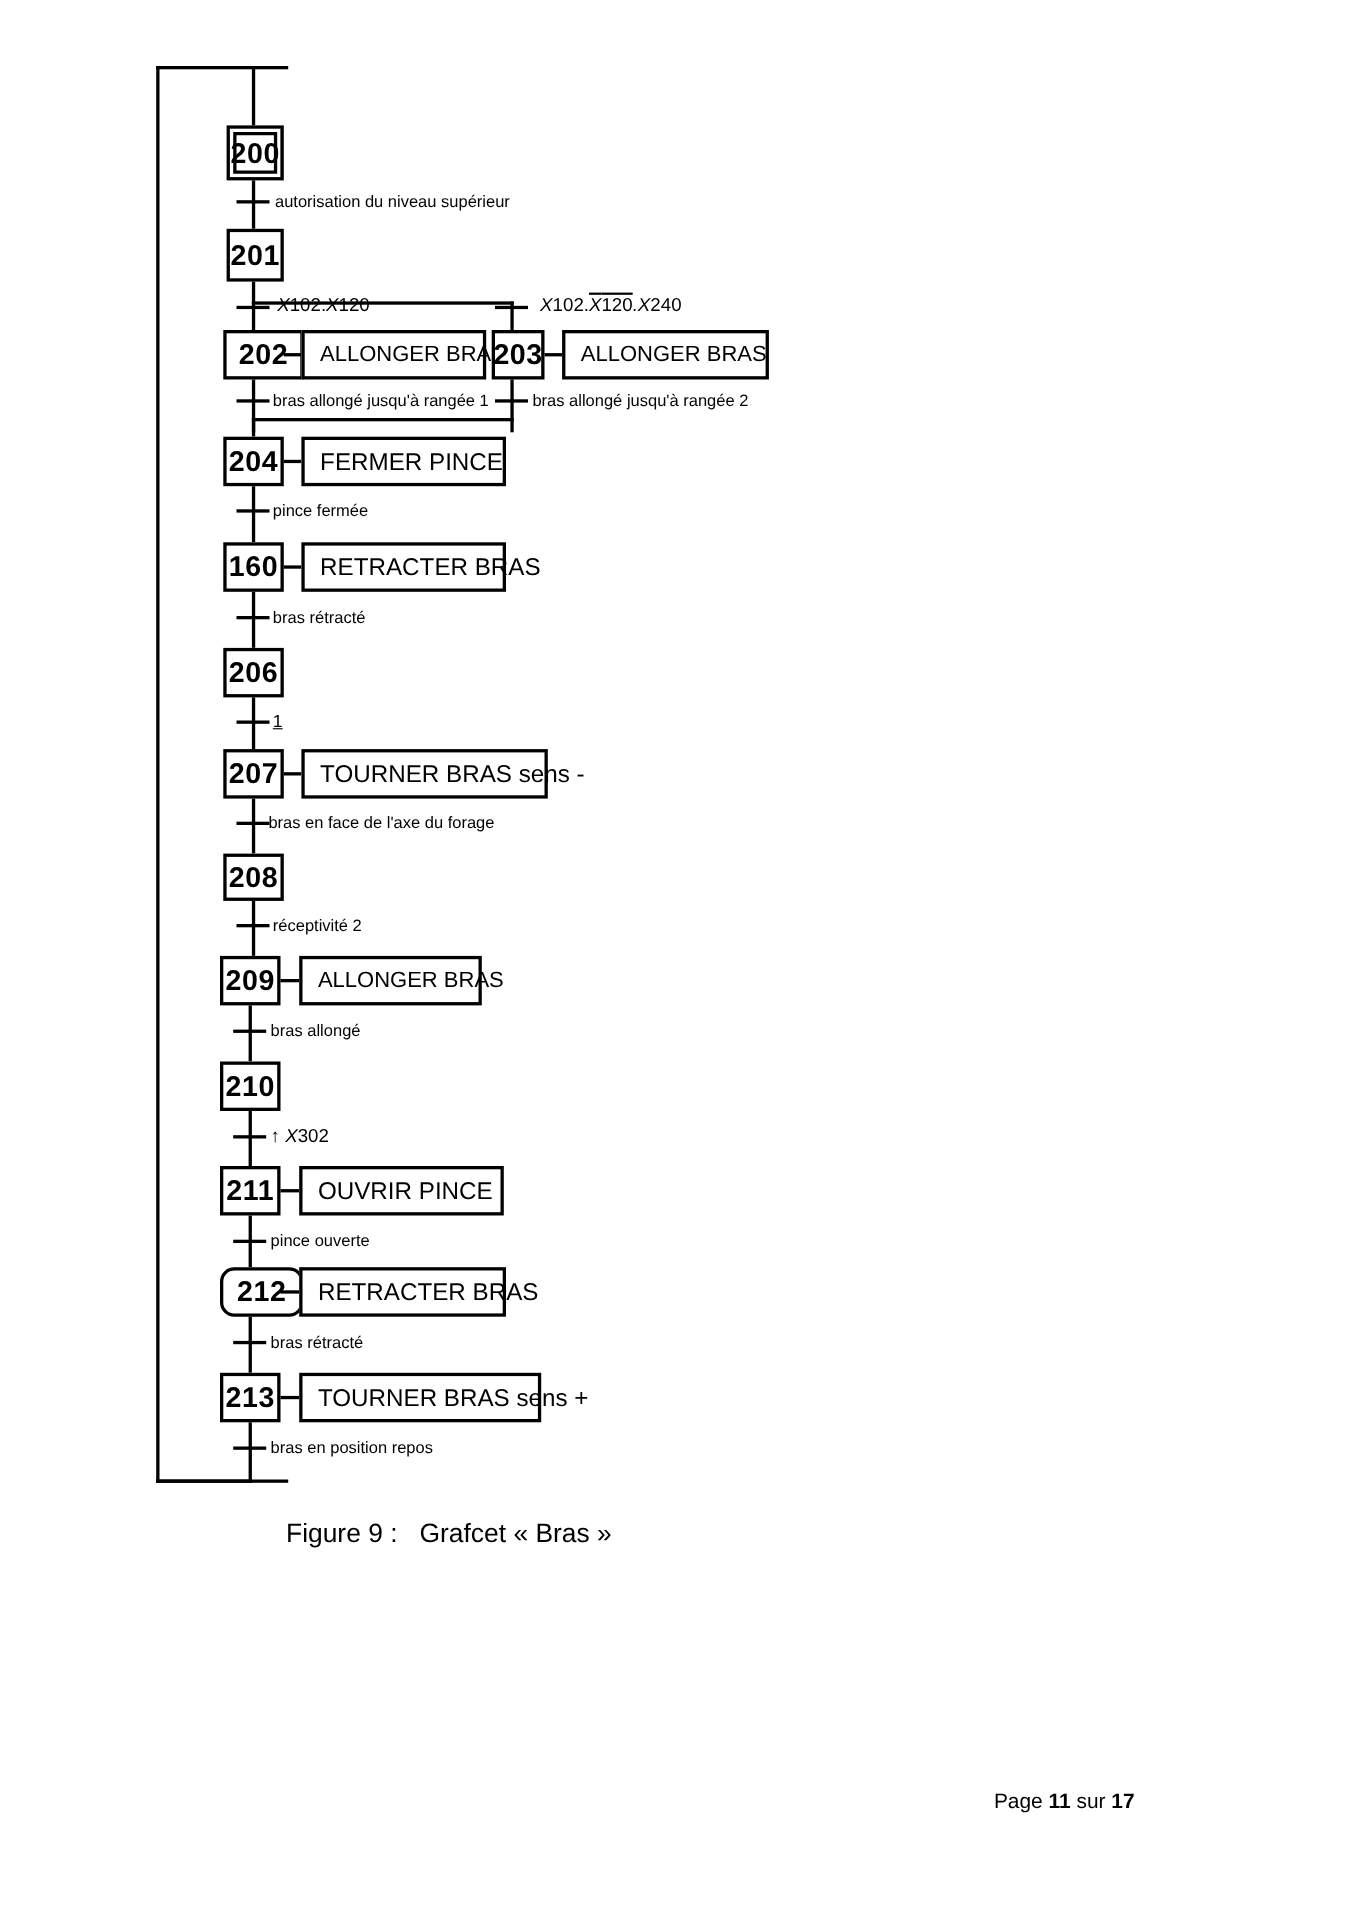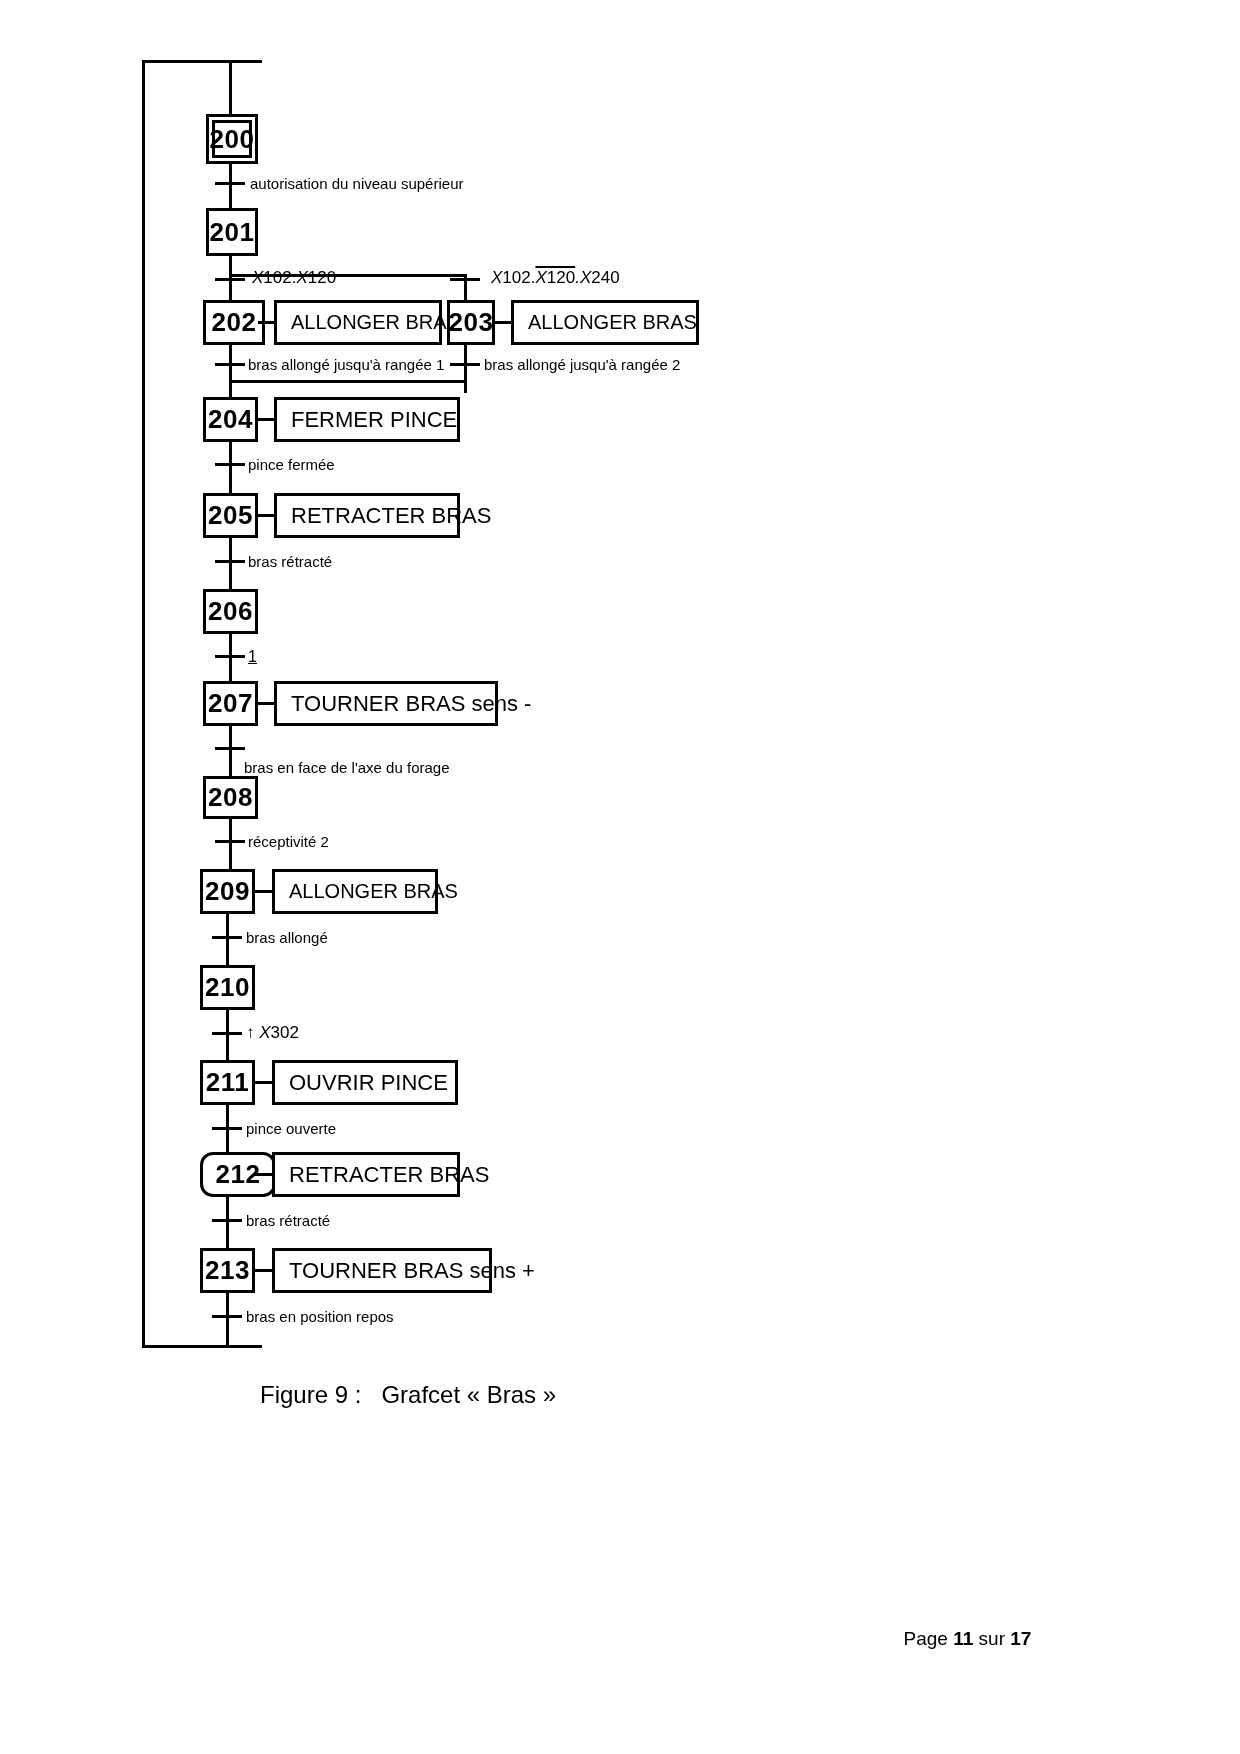--- a/index.html
+++ b/index.html
@@ -143,21 +143,21 @@
   <div class="tlabel big" style="left:252px; top:269px;">
     <span class="var">X</span><span>102.</span><span class="var">X</span><span>120</span>
   </div>
 
   <div class="vline" style="left:464px; top:274px; height:48px;"></div>
   <div class="tbar" style="left:450px; top:278px;"></div>
   <div class="tlabel big" style="left:491px; top:269px;">
     <span class="var">X</span><span>102.</span><span class="var ovl">X</span><span class="ovl">120</span><span class="var">.X</span><span>240</span>
   </div>
 
-  <div class="step" style="left:203px; top:300px; width:62px; height:45px;">
+  <div class="step" style="left:203px; top:300px; width:73px; height:45px;">
     <span>202</span>
   </div>
   <div class="hline" style="left:258px; top:321px; width:16px;"></div>
   <div class="action small" style="left:274px; top:300px; width:168px; height:45px;">
     <span>ALLONGER BRAS</span>
   </div>
 
   <div class="step" style="left:447px; top:300px; width:48px; height:45px;">
     <span>203</span>
   </div>
@@ -183,21 +183,21 @@
   <div class="hline" style="left:258px; top:418px; width:16px;"></div>
   <div class="action" style="left:274px; top:397px; width:186px; height:45px;">
     <span>FERMER PINCE</span>
   </div>
 
   <div class="vline" style="left:229px; top:442px; height:51px;"></div>
   <div class="tbar" style="left:215px; top:463px;"></div>
   <div class="tlabel" style="left:248px; top:457px;">pince fermée</div>
 
   <div class="step" style="left:203px; top:493px; width:55px; height:45px;">
-    <span>205</span>
+    <span>160</span>
   </div>
   <div class="hline" style="left:258px; top:514px; width:16px;"></div>
   <div class="action" style="left:274px; top:493px; width:186px; height:45px;">
     <span>RETRACTER BRAS</span>
   </div>
 
   <div class="vline" style="left:229px; top:538px; height:51px;"></div>
   <div class="tbar" style="left:215px; top:560px;"></div>
   <div class="tlabel" style="left:248px; top:554px;">bras rétracté</div>
 
@@ -214,21 +214,21 @@
   <div class="step" style="left:203px; top:681px; width:55px; height:45px;">
     <span>207</span>
   </div>
   <div class="hline" style="left:258px; top:702px; width:16px;"></div>
   <div class="action" style="left:274px; top:681px; width:224px; height:45px;">
     <span>TOURNER BRAS sens -</span>
   </div>
 
   <div class="vline" style="left:229px; top:726px; height:50px;"></div>
   <div class="tbar" style="left:215px; top:747px;"></div>
-  <div class="tlabel" style="left:244px; top:741px;margin-top:19px;">bras en face de l'axe du forage</div>
+  <div class="tlabel" style="left:244px; top:741px;">bras en face de l'axe du forage</div>
 
   <div class="step" style="left:203px; top:776px; width:55px; height:43px;">
     <span>208</span>
   </div>
 
   <div class="vline" style="left:229px; top:819px; height:50px;"></div>
   <div class="tbar" style="left:215px; top:840px;"></div>
   <div class="tlabel" style="left:248px; top:834px;">réceptivité 2</div>
 
   <div class="step" style="left:200px; top:869px; width:55px; height:45px;">

